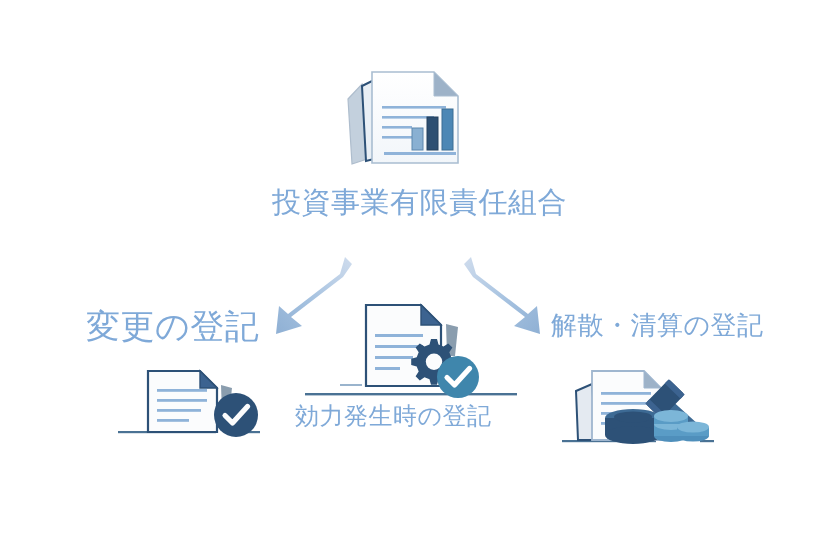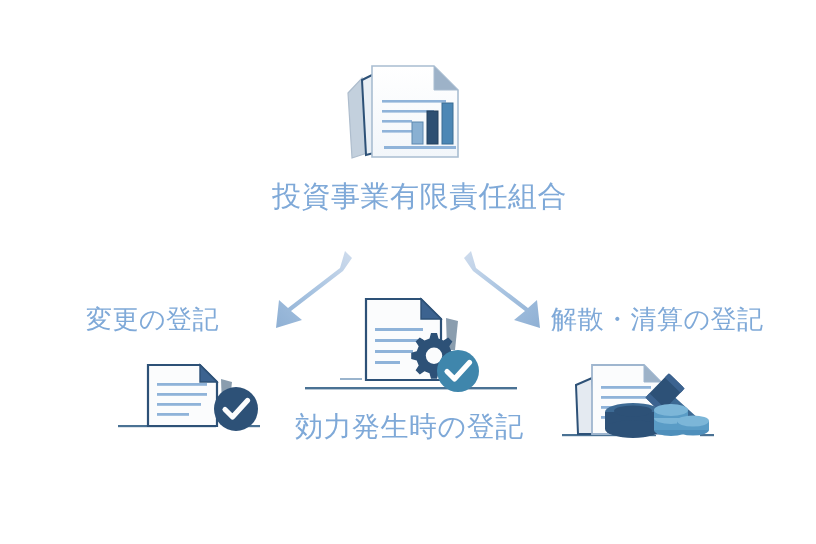--- a/index.html
+++ b/index.html
@@ -12,20 +12,21 @@
     height: 544px;
     overflow: hidden;
     font-family: "DejaVu Sans", "Liberation Sans", sans-serif;
     position: relative;
   }
   #canvas {
     position: relative;
     width: 816px;
     height: 454px;
     background: #ffffff;
+    margin-top: 6px;
   }
   svg.layer {
     position: absolute;
     left: 0;
     top: 0;
     width: 816px;
     height: 544px;
     display: block;
   }
   .label {
@@ -39,32 +40,33 @@
     text-rendering: geometricPrecision;
   }
   #title-label {
     left: 272px;
     top: 182px;
     font-size: 29px;
   }
   #left-label {
     left: 86px;
     top: 307px;
-    font-size: 26px;
+    font-size: 34px;
+    font-family: Liberation Mono, monospace;
   }
   #right-label {
     left: 551px;
     top: 307px;
     font-size: 26px;
     text-align: right;
   }
   #center-label {
     left: 295px;
-    top: 413px;
-    font-size: 28px;
+    top: 398px;
+    font-size: 24px;
   }
 </style>
 </head>
 <body>
 
 <div id="canvas">
 
   <svg class="layer" viewBox="0 0 816 544">
     <defs>
       <linearGradient id="gradArrowL" x1="1" y1="0" x2="0" y2="1">

